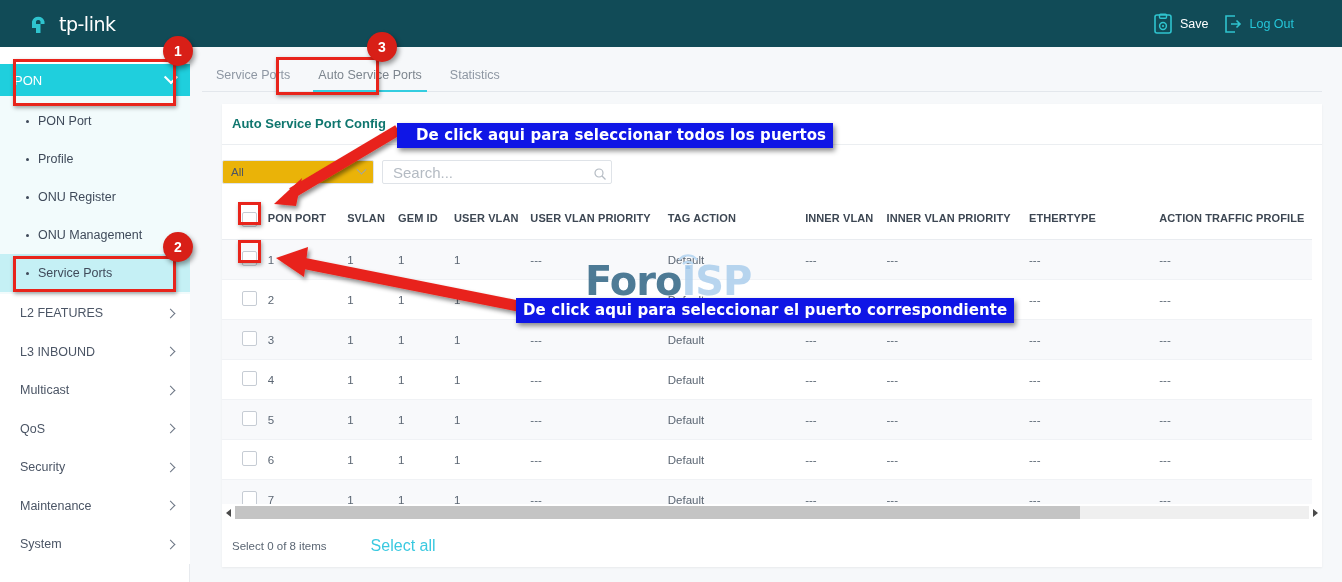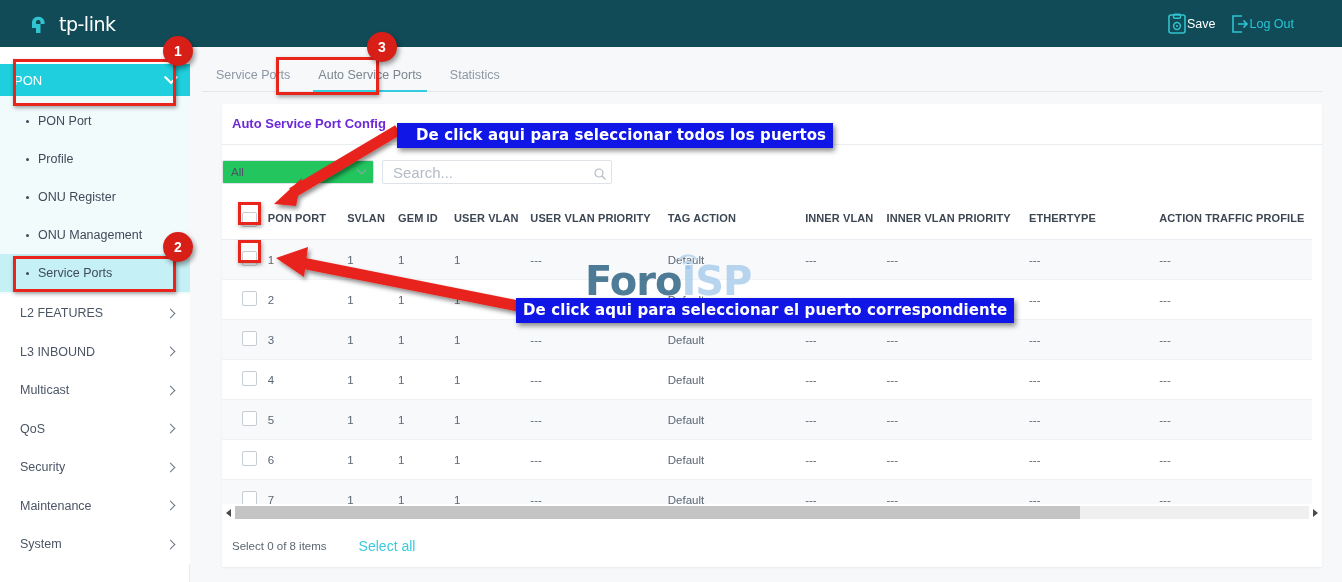--- a/index.html
+++ b/index.html
@@ -20,21 +20,21 @@
   .logo-wrap { display:flex; align-items:center; margin-left:28px; }
   .logo-mark { width:26px; height:26px; position:relative; }
   .logo-text {
     color:#ffffff; font-size:19px; letter-spacing:-0.5px;
     margin-left:5px; font-family:"DejaVu Sans", sans-serif;
   }
   .topbar-right {
     position:absolute; right:48px; top:0; height:47px;
     display:flex; align-items:center; gap:14px;
   }
-  .tb-item { display:flex; align-items:center; gap:0; cursor:pointer; }
+  .tb-item { display:flex; align-items:center; gap:7px; cursor:pointer; }
   .tb-icon { width:20px; height:22px; display:block; }
   .tb-label { font-size:12.5px; color:#ffffff; }
   .tb-label.link { color:#25c6d9; }
 
   
   .sidebar {
     position:absolute; left:0; top:47px; width:190px; height:535px;
     background:#ffffff; border-right:1px solid #e7eaee;
   }
   .menu-top {
@@ -84,28 +84,28 @@
     content:""; position:absolute; left:9px; right:9px; bottom:-1px;
     height:2px; background:#34cde0;
   }
 
   .panel {
     position:absolute; left:32px; top:57px; width:1100px; height:463px;
     background:#ffffff; box-shadow:0 1px 2px rgba(0,0,0,.06);
   }
   .panel-title {
     position:absolute; left:10px; top:12px;
-    font-size:13px; font-weight:bold; color:#6d28d9;
+    font-size:13px; font-weight:bold; color:#0f766e;
   }
   .panel-sep { position:absolute; left:0; top:40px; width:1100px; height:1px; background:#ebeef1; }
 
   .filter-row { position:absolute; left:0; top:56px; width:1100px; height:34px; }
   .select-box {
     position:absolute; left:0; top:0; width:152px; height:24px;
-    border:1px solid #dfe3e8; background:#22c55e; border-radius:2px;
+    border:1px solid #dfe3e8; background:#eab308; border-radius:2px;
     display:flex; align-items:center; padding:0 8px; cursor:pointer;
   }
   .select-box .sv { font-size:11.5px; color:#4b5565; flex:1; }
   .sel-chev {
     width:7px; height:7px; border-right:1.4px solid #9aa3ae; border-bottom:1.4px solid #9aa3ae;
     transform:rotate(45deg) translate(-2px,-2px);
   }
   .search-box {
     position:absolute; left:160px; top:0; width:230px; height:24px;
     border:1px solid #dfe3e8; background:#fff; border-radius:2px;
@@ -159,21 +159,21 @@
   }
   .hs-track { flex:1; height:13px; background:#efefef; position:relative; }
   .hs-thumb {
     position:absolute; left:0; top:0; height:13px; width:845px; background:#c4c4c4;
   }
   .tri-l { width:0;height:0;border-top:4px solid transparent;border-bottom:4px solid transparent;border-right:5px solid #4a4a4a;}
   .tri-r { width:0;height:0;border-top:4px solid transparent;border-bottom:4px solid transparent;border-left:5px solid #4a4a4a;}
 
   .footer-row { position:absolute; left:0; top:427px; width:1100px; height:30px; display:flex; align-items:center; }
   .sel-info { font-size:11.5px; color:#5b6673; margin-left:10px; }
-  .sel-all { font-size:14px; color:#3ac9e0; margin-left:32px; cursor:pointer; }
+  .sel-all { font-size:16px; color:#3ac9e0; margin-left:44px; cursor:pointer; }
 
   
   .watermark {
     position:absolute; left:585px; top:258px; width:180px; height:52px;
     pointer-events:none; user-select:none;
   }
   .wm-foro { font-size:40px; font-weight:bold; color:#0c4a6e; opacity:.72; letter-spacing:-1px; font-family:"DejaVu Sans", sans-serif;}
   .wm-isp  { font-size:40px; font-weight:bold; color:#9ec6ea; opacity:.72; letter-spacing:-1px; font-family:"DejaVu Sans", sans-serif;}
 
   

